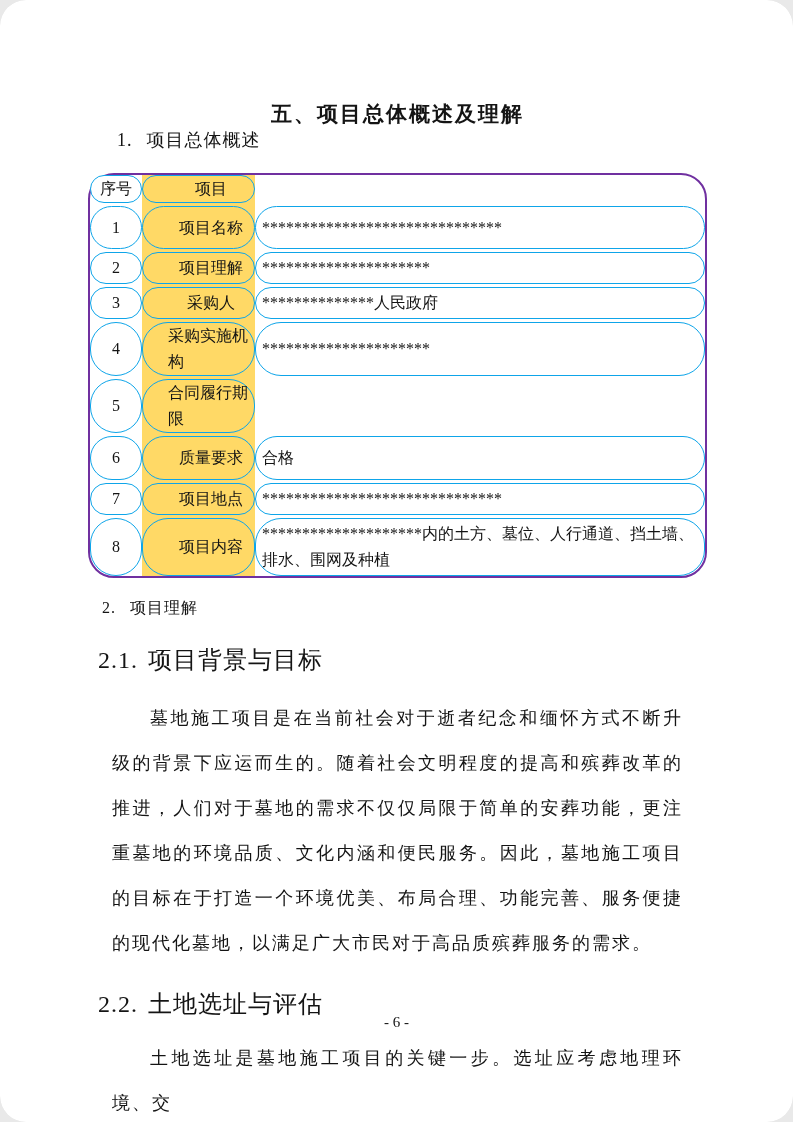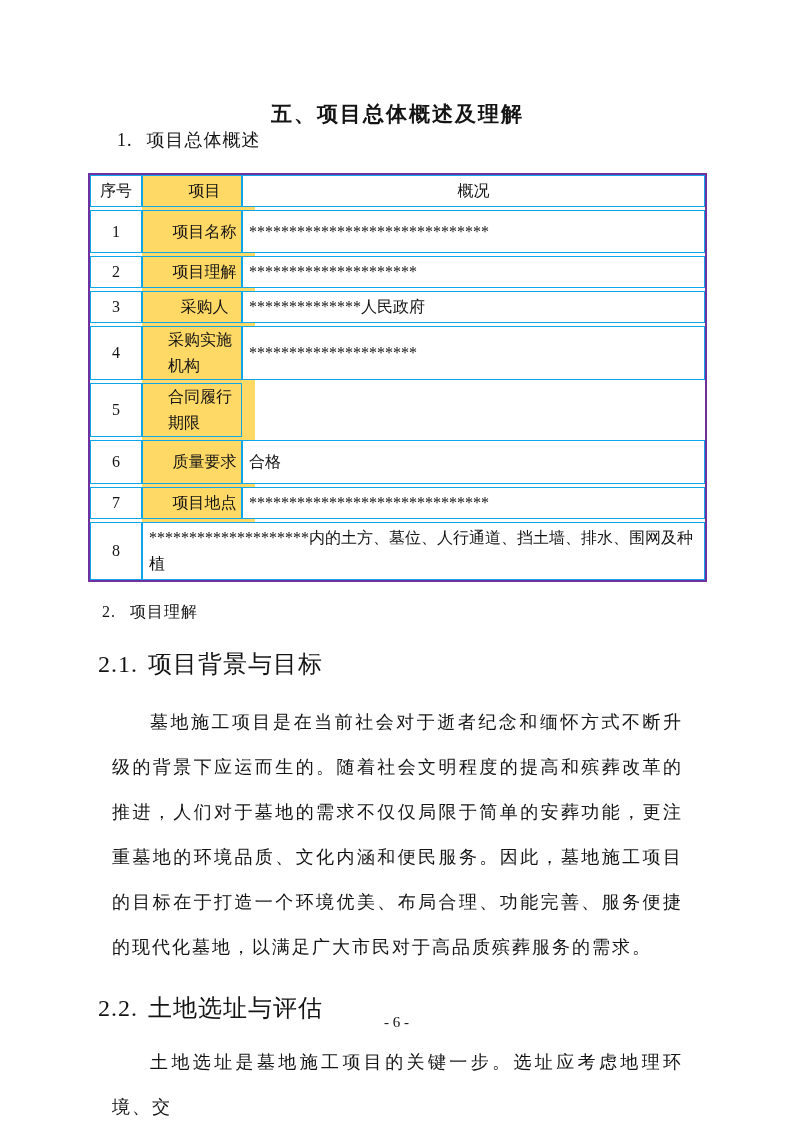--- a/index.html
+++ b/index.html
@@ -1,15 +1,15 @@
 <!DOCTYPE html>
 <html><head>
 <meta charset="utf-8">
 <style>
-  * { margin: 0; padding: 0; box-sizing: border-box; }
+  * { margin: 0; padding: 0; box-sizing: border-box; border-radius: 26px; }
   html, body { background: #e9e9e9; }
   .page {
     width: 793px; height: 1122px;
     margin: 0 auto;
     background: #ffffff;
     position: relative;
     font-family: "Liberation Serif", "DejaVu Serif", serif;
     color: #141414;
     overflow: hidden;
   }
@@ -47,21 +47,21 @@
   }
   .prow { display: flex; align-items: stretch; position: relative; z-index: 1; }
   .prow + .prow { margin-top: 3px; }
   .pcell {
     border: 1px solid #0ea5e9;
     display: flex; align-items: center;
     font-size: 16px;
     line-height: 26px;
   }
   .c1 { width: 52px; justify-content: center; background: #fff; }
-  .c2 { width: 100px; justify-content: center; background: transparent; padding-left: 25px; }
+  .c2 { width: 113px; justify-content: center; background: transparent; padding-left: 25px; }
   .c3 { flex: 1; justify-content: flex-start; padding: 2px 6px; background: #fff; text-align: left; }
   .head .c1, .head .c3 { background: #fff; }
   .prow:nth-child(1) { min-height: 27px; }
   .prow:nth-child(2) { min-height: 43px; }
   .prow:nth-child(3) { min-height: 31px; }
   .prow:nth-child(4) { min-height: 29px; }
   .prow:nth-child(5) { min-height: 26px; }
   .prow:nth-child(6) { min-height: 29px; }
   .prow:nth-child(7) { min-height: 44px; }
   .prow:nth-child(8) { min-height: 31px; }
@@ -113,21 +113,20 @@
     <div class="doc-title">五、项目总体概述及理解</div>
 
     <div class="h1">
       <span class="num">1.</span><span>项目总体概述</span>
     </div>
 
     <div class="ptable">
       <div class="prow head">
         <div class="pcell c1">序号</div>
         <div class="pcell c2">项目</div>
-        <div class="pcell c3" style="justify-content:center;">概况</div>
       </div>
 
   <div class="prow">
     <div class="pcell c1">1</div>
     <div class="pcell c2">项目名称</div>
     <div class="pcell c3">******************************</div>
   </div>
 
   <div class="prow">
     <div class="pcell c1">2</div>
@@ -159,20 +158,21 @@
   </div>
 
   <div class="prow">
     <div class="pcell c1">7</div>
     <div class="pcell c2">项目地点</div>
     <div class="pcell c3">******************************</div>
   </div>
 
   <div class="prow">
     <div class="pcell c1">8</div>
+    <div class="pcell c2">项目内容</div>
     <div class="pcell c3">********************内的土方、墓位、人行通道、挡土墙、排水、围网及种植</div>
   </div>
 </div>
 
     <div class="h2">
       <span class="num">2.</span><span>项目理解</span>
     </div>
 
     <div class="h3">
       <span class="num">2.1.</span><span>项目背景与目标</span>

